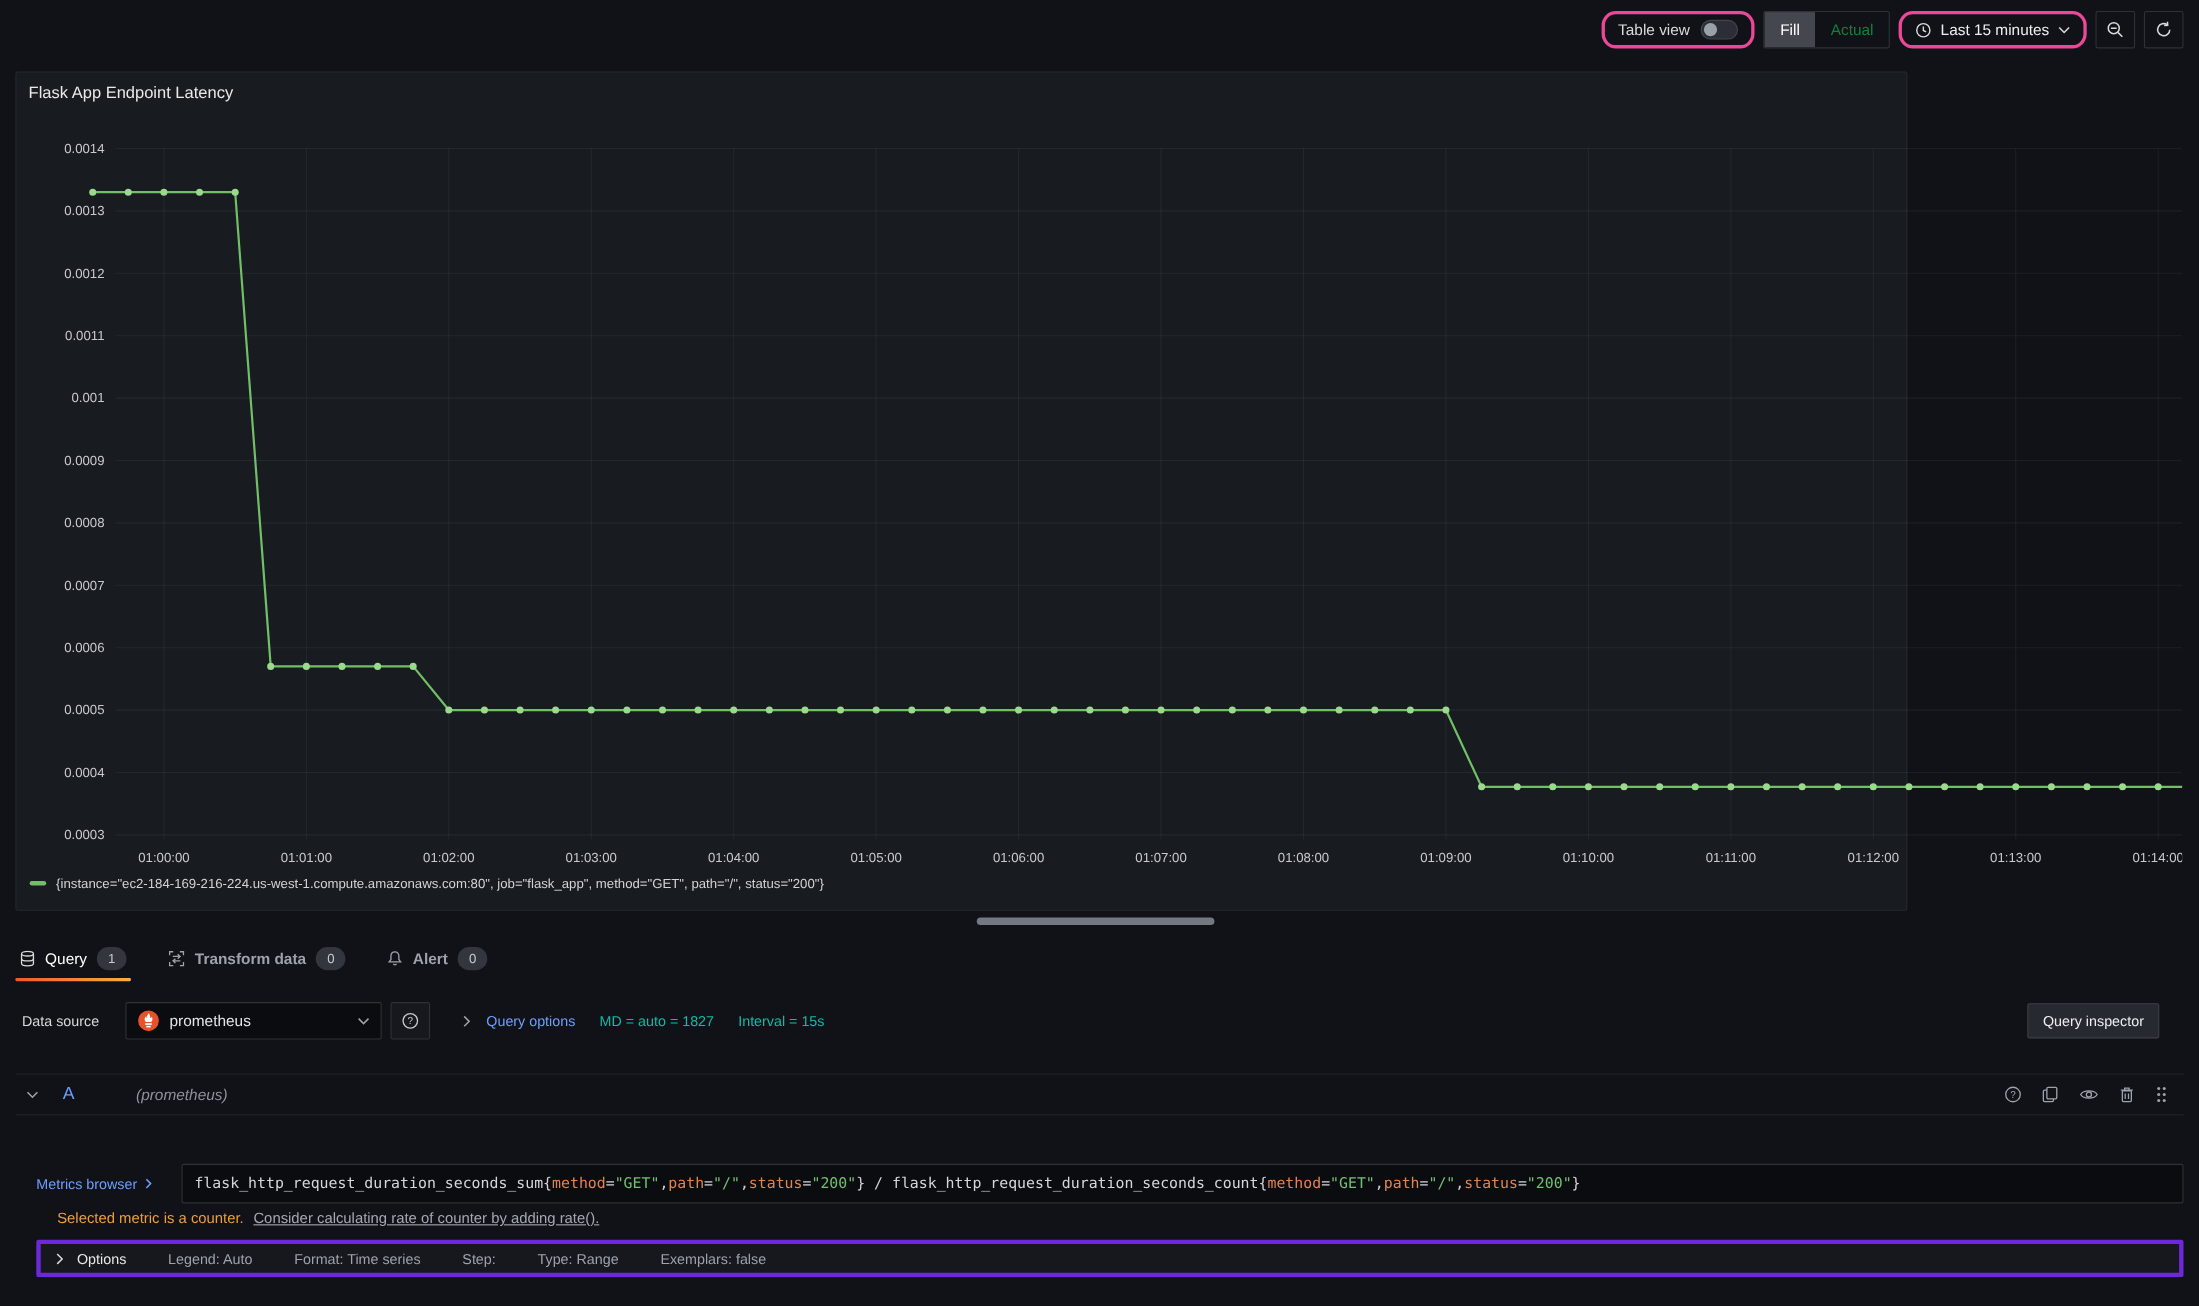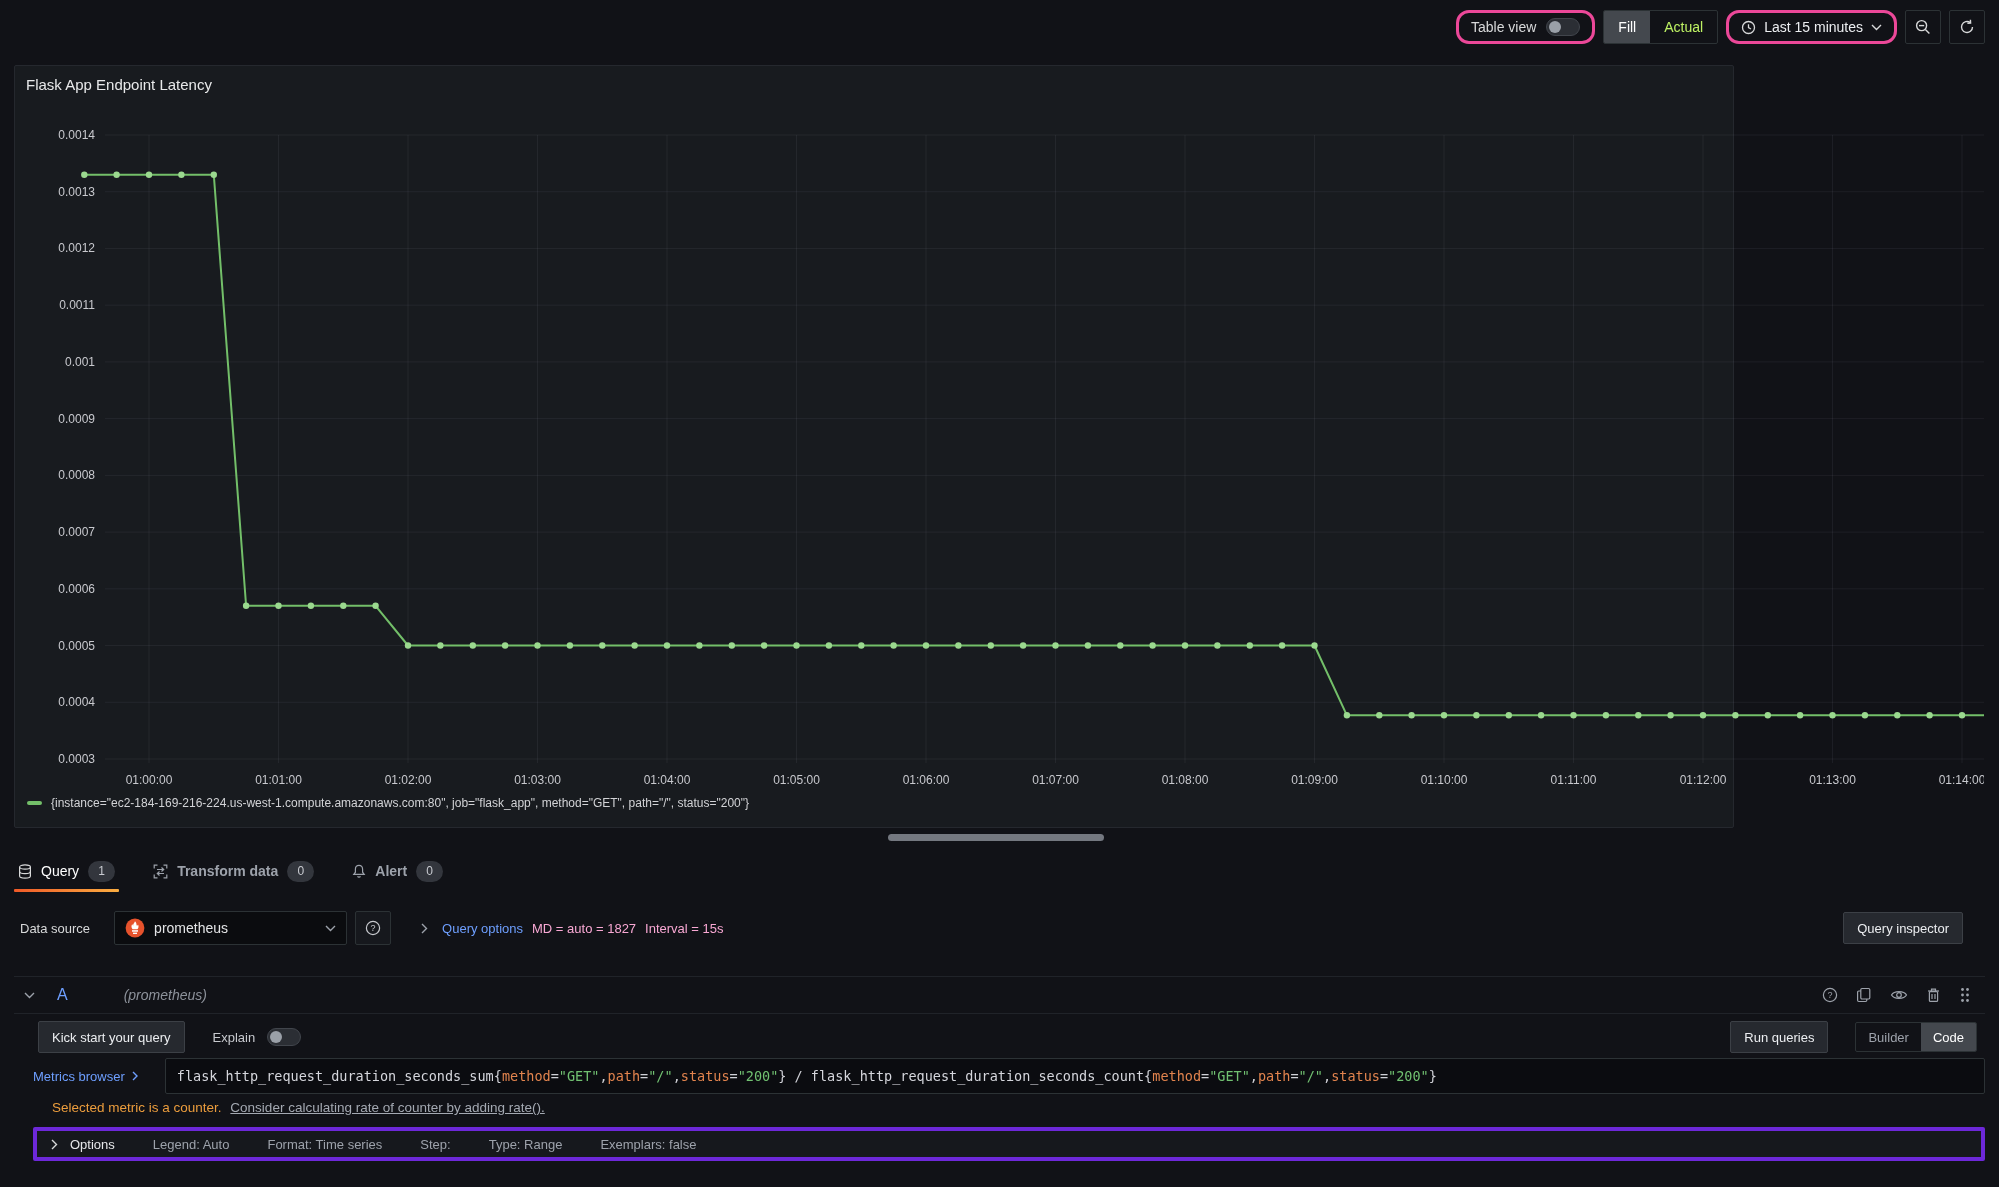--- a/index.html
+++ b/index.html
@@ -12,21 +12,21 @@
   svg { display:block; }
   .icon { flex:0 0 auto; display:inline-flex; align-items:center; justify-content:center; }
 
   
   .top-toolbar { position:absolute; top:10px; right:14px; display:flex; align-items:stretch; gap:8px; height:34px; }
   .tool-box { display:flex; align-items:center; gap:10px; border:3px solid #ec4899; border-radius:13px; background:#111217; padding:0 12px; }
   .tool-label { font-size:14px; color:#d8d9da; }
   .toggle { position:relative; width:34px; height:18px; border-radius:10px; background:#2b2e34; border:1px solid #41454c; cursor:pointer; }
   .toggle .knob { position:absolute; left:2px; top:2px; width:12px; height:12px; border-radius:50%; background:#9aa0a8; }
   .radio-group { display:flex; align-items:stretch; border:1px solid #2c3235; border-radius:2px; background:#111217; overflow:hidden; }
-  .radio-item { display:flex; align-items:center; padding:0 14px; font-size:14px; color:#bef264; cursor:pointer; }
+  .radio-item { display:flex; align-items:center; padding:0 14px; font-size:14px; color:#15803d; cursor:pointer; }
   .radio-item.active { background:#44484e; color:#ffffff; font-weight:500; }
   .timepicker { gap:8px; cursor:pointer; }
   .timepicker .tp-label { font-size:14px; font-weight:500; color:#eceef1; }
   .icon-btn { display:flex; align-items:center; justify-content:center; width:36px; border:1px solid #2c3235; border-radius:2px; background:#111217; cursor:pointer; }
 
   
   .panel { position:absolute; left:14px; top:65px; width:1720px; height:763px; background:#181b1f; border:1px solid #25282e; border-radius:2px; }
   .panel-title { position:absolute; left:11px; top:10px; font-size:15px; font-weight:500; color:#e8e9ea; }
   .chart-wrap { position:absolute; left:0; top:0; width:1969px; height:726px; overflow:hidden; }
   .legend-row { position:absolute; left:12px; top:730px; display:flex; align-items:center; gap:9px; }
@@ -51,21 +51,21 @@
   
   .ds-row { position:absolute; left:14px; right:14px; top:908px; height:40px; display:flex; align-items:center; }
   .ds-label { margin-left:6px; font-size:13px; color:#d8d9da; }
   .ds-picker { margin-left:24px; width:233px; height:34px; display:flex; align-items:center; gap:9px; padding:0 10px;
     background:#0b0c0f; border:1px solid #2c3235; border-radius:2px; cursor:pointer; }
   .ds-picker-name { flex:1; font-size:14px; color:#e3e4e6; }
   .ds-help { margin-left:8px; width:36px; height:34px; display:flex; align-items:center; justify-content:center;
     border:1px solid #2c3235; border-radius:2px; background:#16181d; cursor:pointer; }
   .qo-group { margin-left:30px; display:flex; align-items:center; gap:14px; cursor:pointer; }
   .qo-label { font-size:13px; font-weight:500; color:#6e9fff; }
-  .qo-meta { margin-left:9px; font-size:13px; color:#f9a8d4; }
+  .qo-meta { margin-left:22px; font-size:13px; color:#14b8a6; }
   .btn { display:flex; align-items:center; justify-content:center; height:32px; padding:0 13px;
     background:#26292f; border:1px solid #3c4046; border-radius:2px; font-size:13px; font-weight:500; color:#eceef1; cursor:pointer; }
   .ds-spacer { flex:1; }
 
   
   .q-header { position:absolute; left:14px; right:14px; top:976px; height:38px; display:flex; align-items:center;
     border-top:1px solid #202329; border-bottom:1px solid #202329; }
   .q-chevron { margin-left:10px; color:#9da2ab; cursor:pointer; }
   .q-ref { margin-left:22px; font-size:16px; font-weight:500; color:#6e9fff; cursor:pointer; }
   .q-ds-hint { margin-left:56px; font-size:14px; font-style:italic; color:#8d929b; }
@@ -397,33 +397,20 @@
             <circle cx="8.5" cy="2.5" r="1.4"></circle>
           <circle cx="3.5" cy="8" r="1.4"></circle>
             <circle cx="8.5" cy="8" r="1.4"></circle>
           <circle cx="3.5" cy="13.5" r="1.4"></circle>
             <circle cx="8.5" cy="13.5" r="1.4"></circle>
         </svg>
       </span>
     </div>
   </div>
 
-  <div class="kick-row">
-    <div class="btn">Kick start your query</div>
-    <span class="explain-label">Explain</span>
-    <span class="toggle">
-        <span class="knob"></span>
-      </span>
-    <span class="kick-spacer"></span>
-    <div class="btn run-btn">Run queries</div>
-    <div class="bc-group">
-      <span class="bc-item">Builder</span>
-      <span class="bc-item active">Code</span>
-    </div>
-  </div>
 
   <div class="editor-row">
     <span class="mb-label">
       <span>Metrics browser</span>
       <span class="icon">
         <svg width="6" height="10" viewBox="0 0 6 10" fill="none" stroke="#6e9fff" stroke-width="1.4">
             <path d="M1 1 L5 5 L1 9"></path>
           </svg>
       </span>
     </span>

